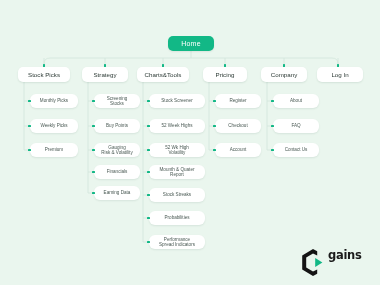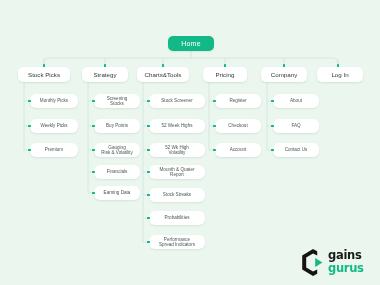--- a/index.html
+++ b/index.html
@@ -247,17 +247,16 @@
   <div class="child-card" style="left:273px;top:143px;width:46px;height:14px;">Contact Us</div>
   <div class="dot" style="left:271px;top:148.7px;"></div>
 
   <div class="logo">
     <svg class="logo-mark" viewBox="0 0 26 27">
       <path d="M17.2,2.2 L13,0 L2.2,6.4 L2.2,20.6 L13,27 L17.2,24.8 L17.2,20.4 L13,22.6 L6.2,18.6 L6.2,8.4 L13,4.4 L17.2,6.6 Z" fill="#141414"></path>
       <path d="M22.4,13.5 L15.2,9.0 L15.2,18.0 Z" fill="#12b886"></path>
     </svg>
     <div class="logo-text">
       <div class="logo-line logo-gains">gains</div>
-      <div class="logo-line logo-gurus">gurus</div>
     </div>
   </div>
 
 </div>
 
 </body></html>

